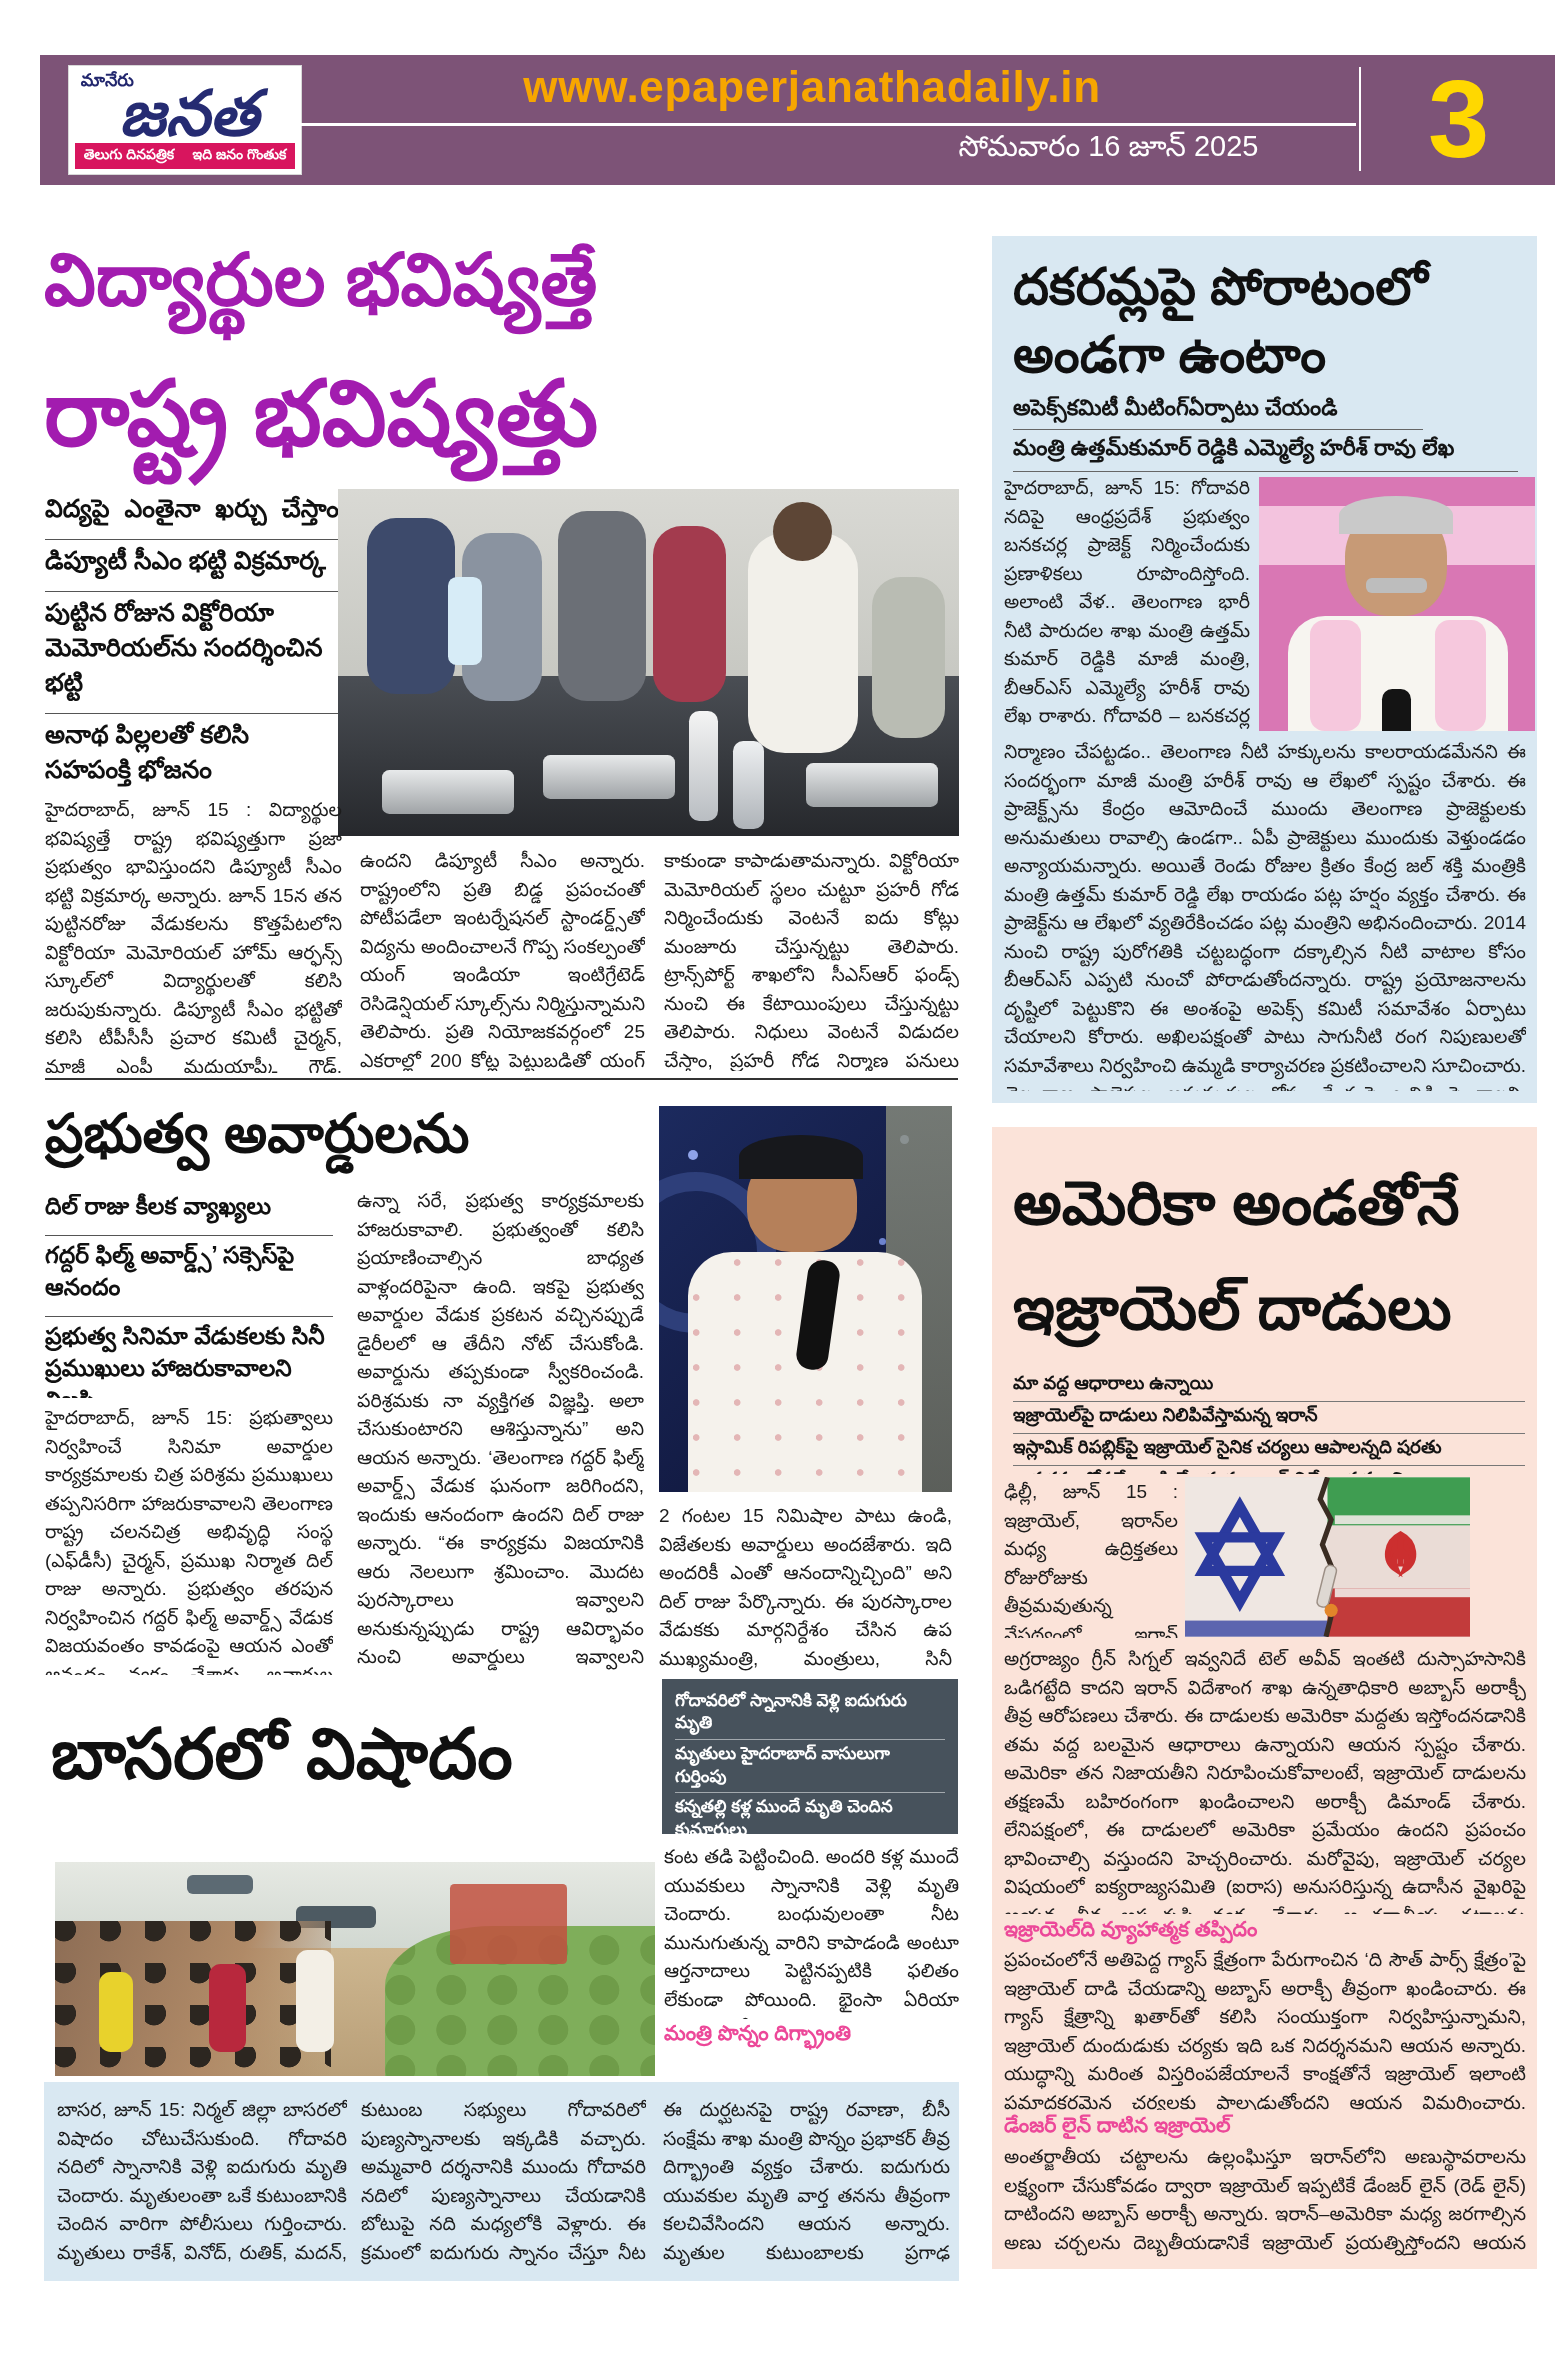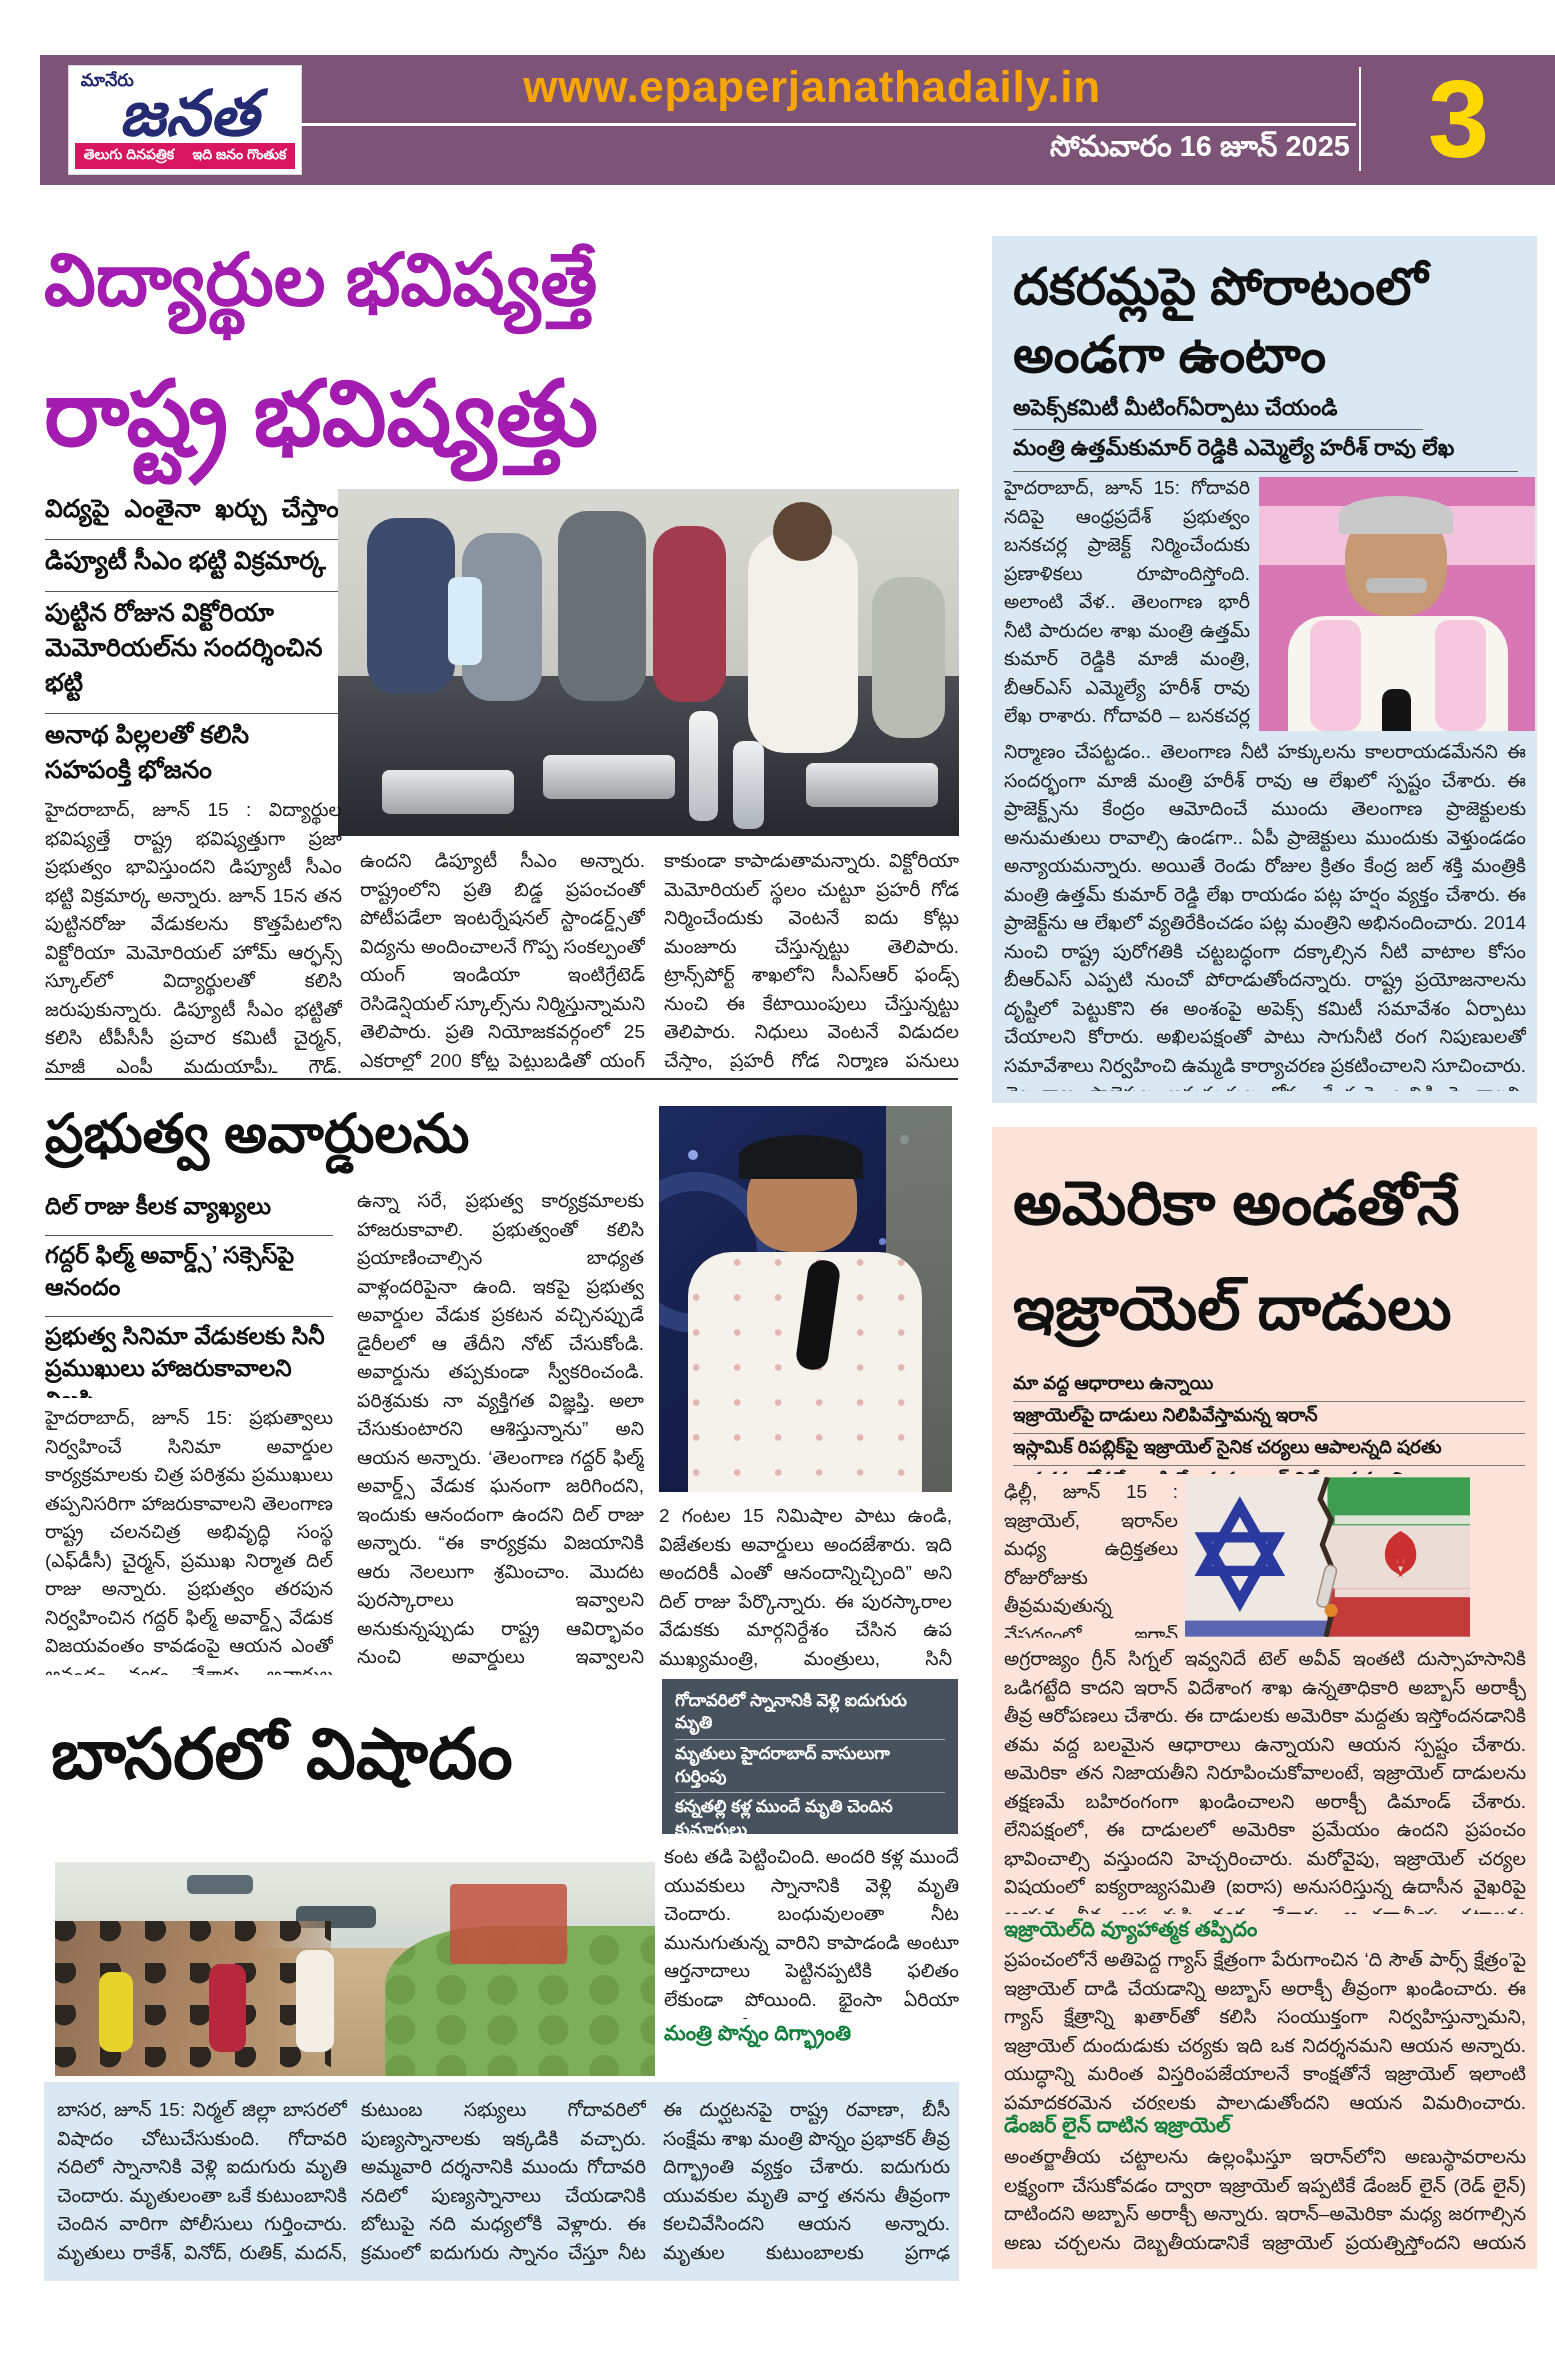--- a/index.html
+++ b/index.html
@@ -9,31 +9,31 @@
   .abs { position:absolute; }
 
   
   .banner { position:absolute; left:40px; top:55px; width:1515px; height:130px; background:#7d5377; }
   .logo-box { position:absolute; left:28px; top:9.5px; width:234px; height:110px; background:#fff; border:1.5px solid #d8d8d8; }
   .logo-top { position:absolute; top:4.4px; left:11.7px; font-size:17.6px; font-weight:700; color:#22276e; }
   .logo-name { position:absolute; top:16px; left:8px; right:0; text-align:center; font-size:63px; font-weight:900; color:#252b72; font-style:italic; line-height:1; }
   .logo-strip { position:absolute; left:5.9px; right:5.9px; bottom:4.4px; height:26px; background:#d8155e; color:#fff; font-size:14px; font-weight:700; display:flex; justify-content:space-between; align-items:center; padding:0 8.8px; }
   .site-url { position:absolute; left:234px; top:7.3px; width:1076px; text-align:center; font-size:44px; font-weight:700; color:#f7a600; letter-spacing:0.7px; }
   .banner-hline { position:absolute; left:234px; top:68px; width:1082px; height:2.9px; background:#fff; }
-  .banner-date { position:absolute; left:827px; top:75px; width:483px; text-align:right; font-size:29px; font-weight:700; color:#fff; }
+  .banner-date { position:absolute; left:827px; top:75px; width:483px; text-align:center; font-size:29px; font-weight:400; color:#fff; }
   .banner-vline { position:absolute; left:1319px; top:11.7px; width:2.2px; height:104px; background:#fff; }
   .page-num { position:absolute; left:1321px; top:0; width:195px; text-align:center; font-size:110px; font-weight:900; color:#ffd800; line-height:128px; }
 
   
   .red-head { color:#a21caf; font-weight:700; text-align:left; }
   .blk-head { color:#101010; font-weight:900; }
   .subdeck-item { font-weight:700; color:#111; border-bottom:1.5px solid #555; padding:5.9px 0 10.2px; }
   .body-col { font-size:19px; line-height:1.5; color:#1c1c1c; text-align:justify; overflow:hidden; }
   .rail-sub { font-weight:800; color:#141414; border-bottom:1.5px solid #666; padding-bottom:21px; overflow:hidden; }
-  .red-sub { color:#15803d; font-weight:800; font-size:20.5px; overflow:hidden; }
+  .red-sub { color:#ec4899; font-weight:800; font-size:20.5px; overflow:hidden; }
   .divider { background:#333; }
 
   
   .blue-box { background:#d9e8f2; }
   .pink-box { background:#fbe3d9; }
   .slate-box { background:#47525c; color:#fff; }
   .slate-item { font-size:17px; font-weight:700; line-height:1.32; border-bottom:0.7px solid rgba(255,255,255,.5); padding:3.7px 0; }
 
   
   .photo { position:absolute; overflow:hidden; background:#cfcfc9; }

